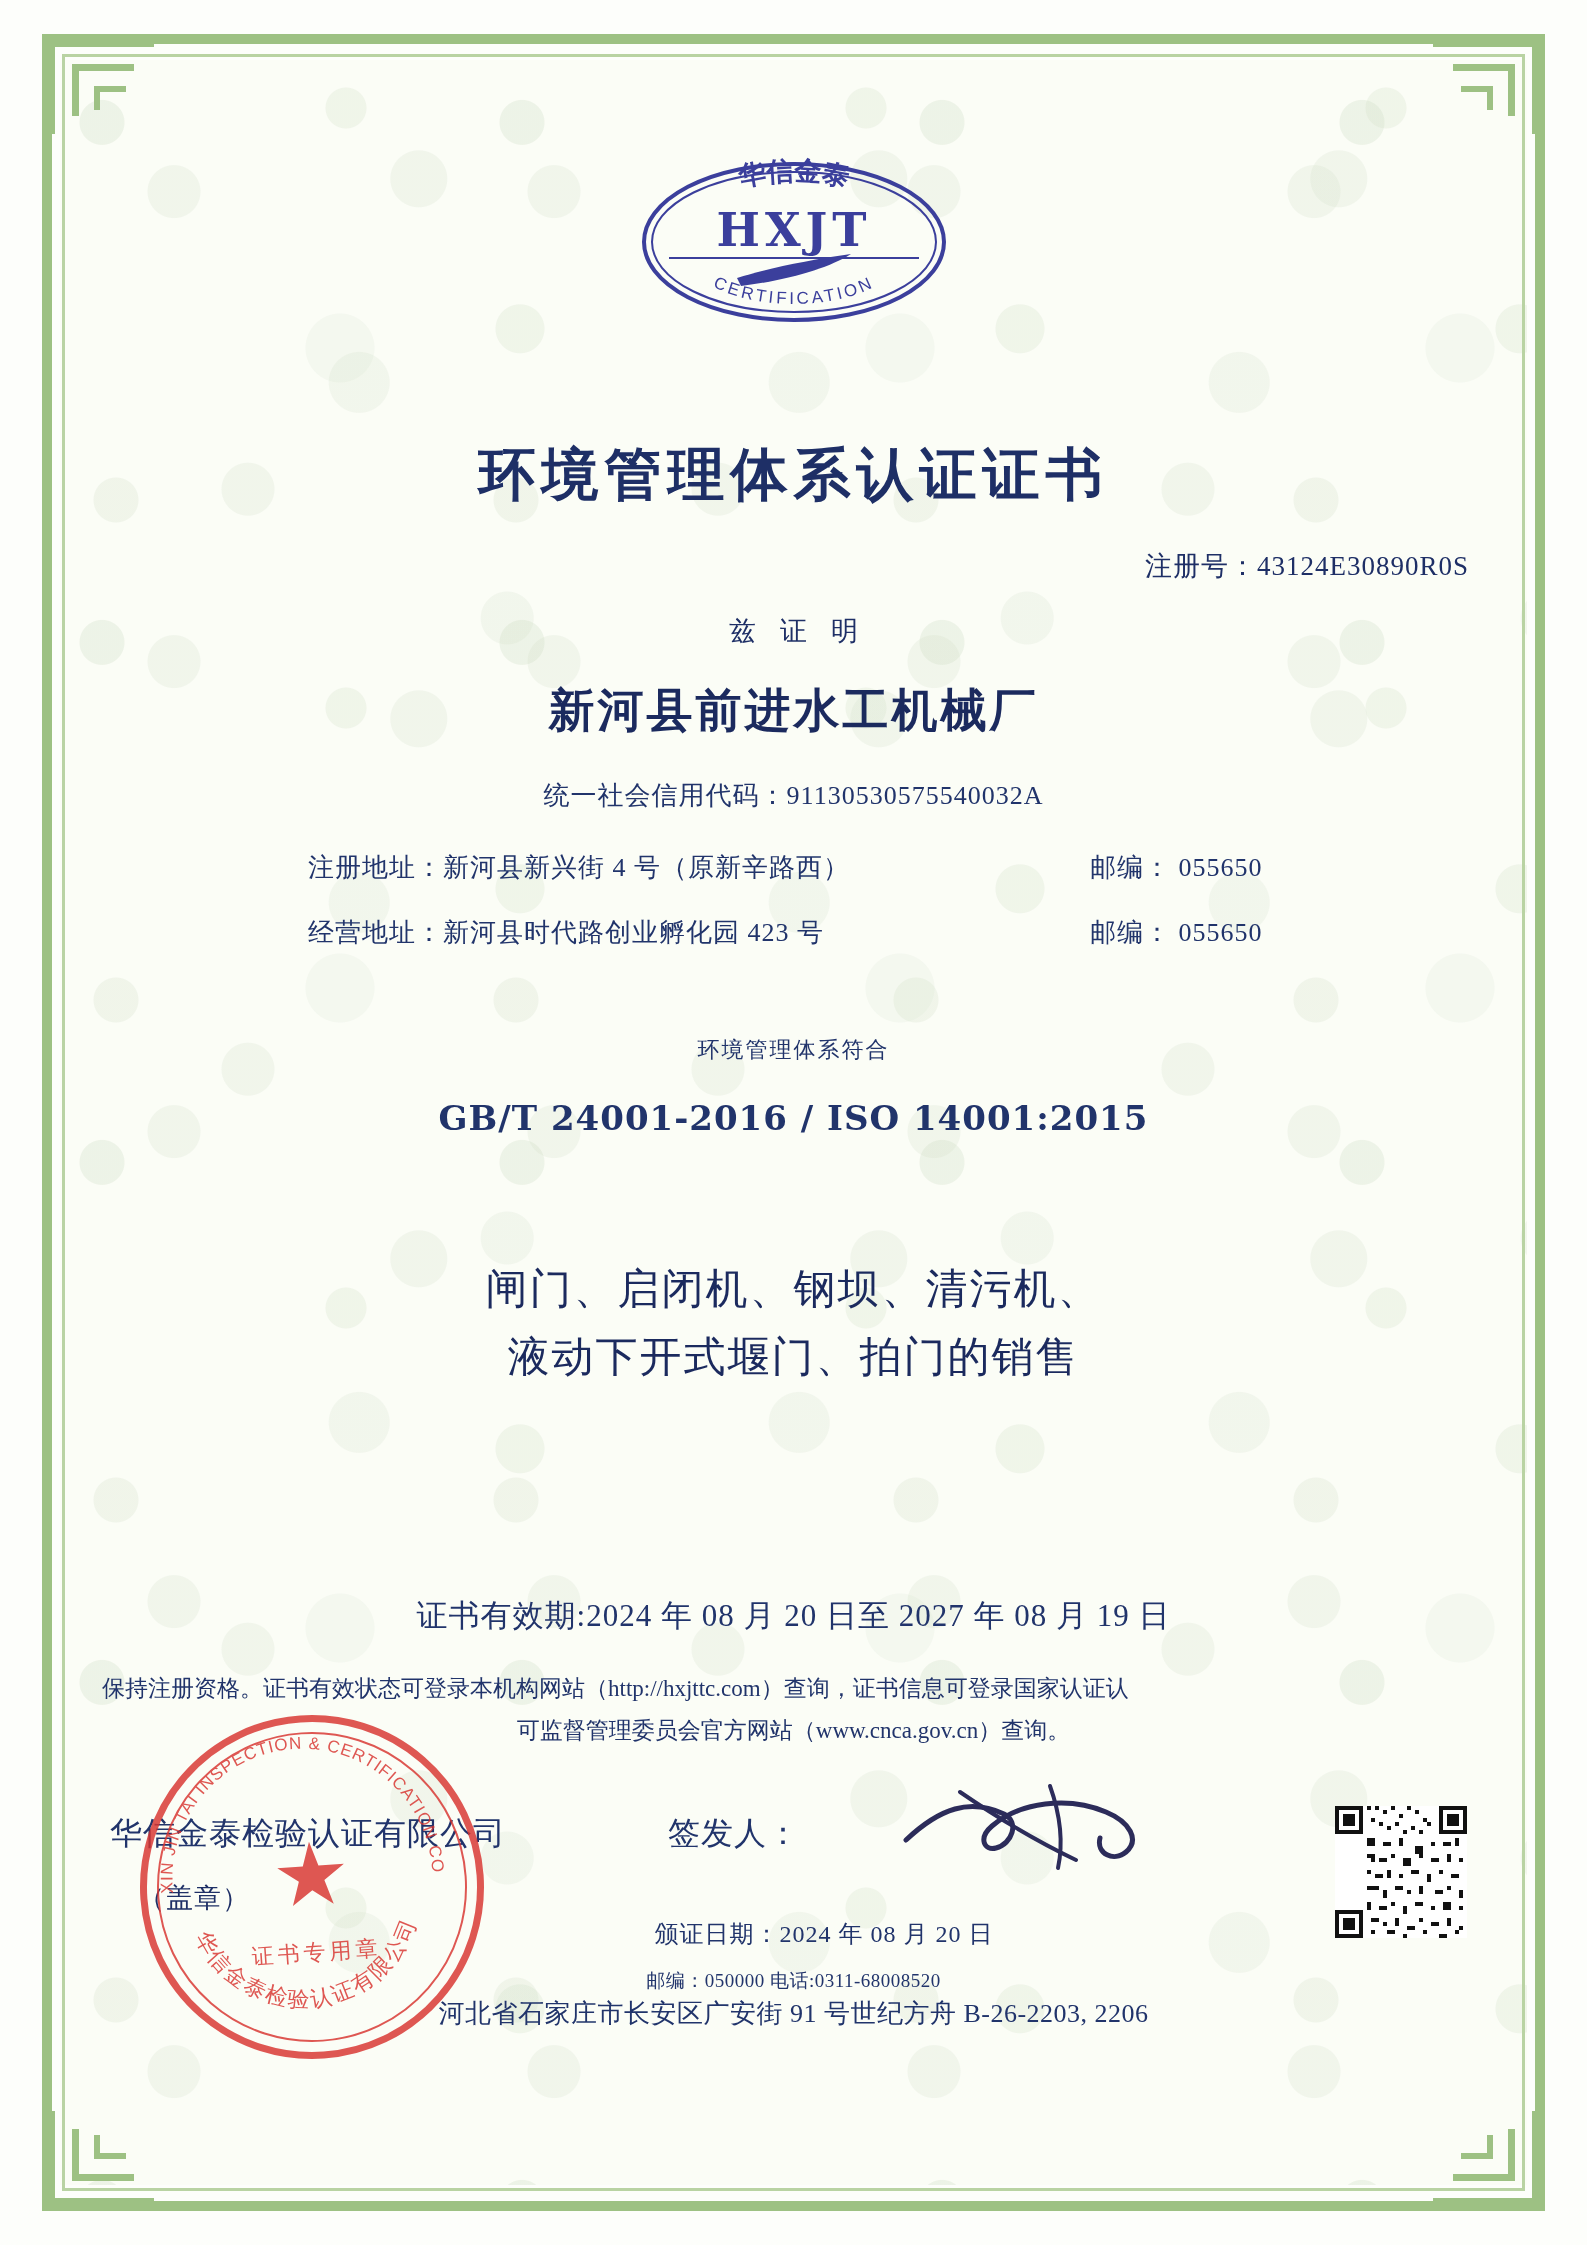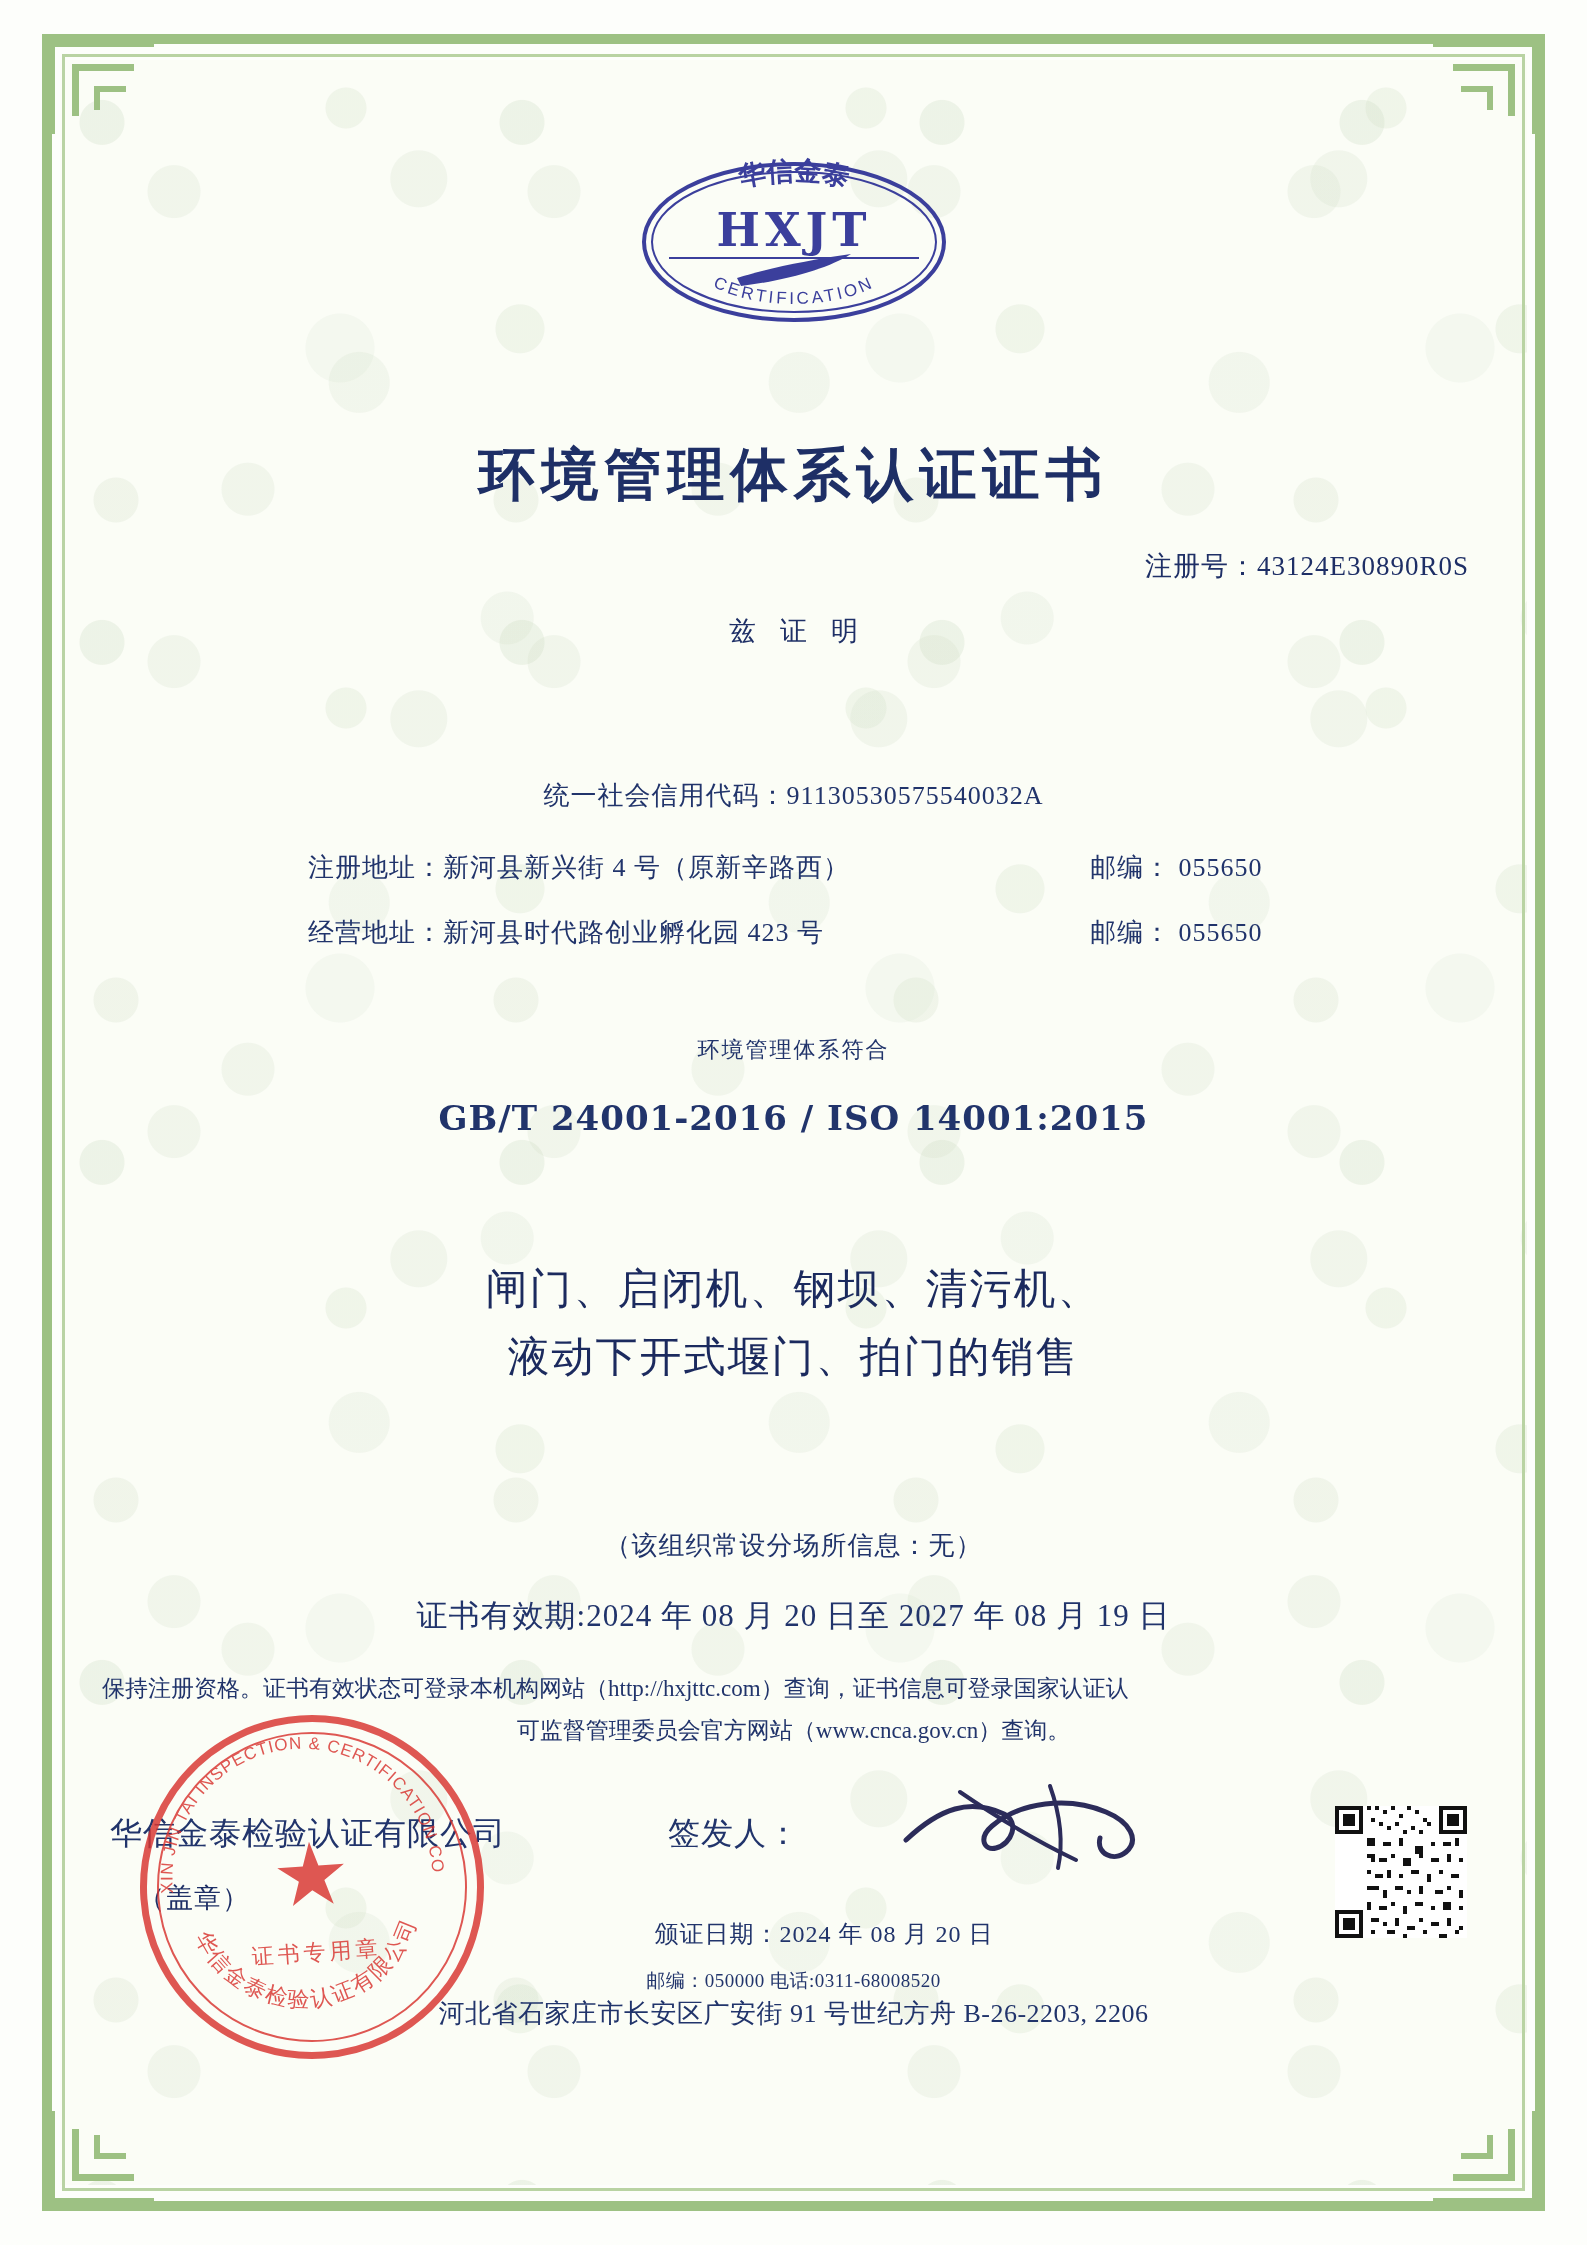--- a/index.html
+++ b/index.html
@@ -411,20 +411,21 @@
   <div class="content">
 
     <div class="doc-title">环境管理体系认证证书</div>
 
     <div class="reg-no">
       <span>注册号：</span><span>43124E30890R0S</span>
     </div>
 
     <div class="certify-line">兹证明</div>
 
+    <div class="company-name">新河县前进水工机械厂</div>
 
     <div class="credit-code">统一社会信用代码：91130530575540032A</div>
 
     <div class="addr-row r1">
       <span class="addr-label">注册地址：新河县新兴街 4 号（原新辛路西）</span>
       <span class="addr-zip">邮编： 055650</span>
     </div>
 
     <div class="addr-row r2">
       <span class="addr-label">经营地址：新河县时代路创业孵化园 423 号</span>
@@ -432,21 +433,20 @@
     </div>
 
     <div class="std-intro">环境管理体系符合</div>
     <div class="standard">GB/T 24001-2016 / ISO 14001:2015</div>
 
     <div class="scope-text">
       <div>闸门、启闭机、钢坝、清污机、</div>
       <div>液动下开式堰门、拍门的销售</div>
     </div>
 
-    <div class="branch-note">（该组织常设分场所信息：无）</div>
 
     <div class="validity">证书有效期:2024 年 08 月 20 日至 2027 年 08 月 19 日</div>
 
     <div class="note-block">
       <div class="l2">保持注册资格。证书有效状态可登录本机构网站（http://hxjttc.com）查询，证书信息可登录国家认证认</div>
       <div class="l3">可监督管理委员会官方网站（www.cnca.gov.cn）查询。</div>
     </div>
 
     <div class="issuer-row">
       <span class="issuer-name">华信金泰检验认证有限公司</span>

